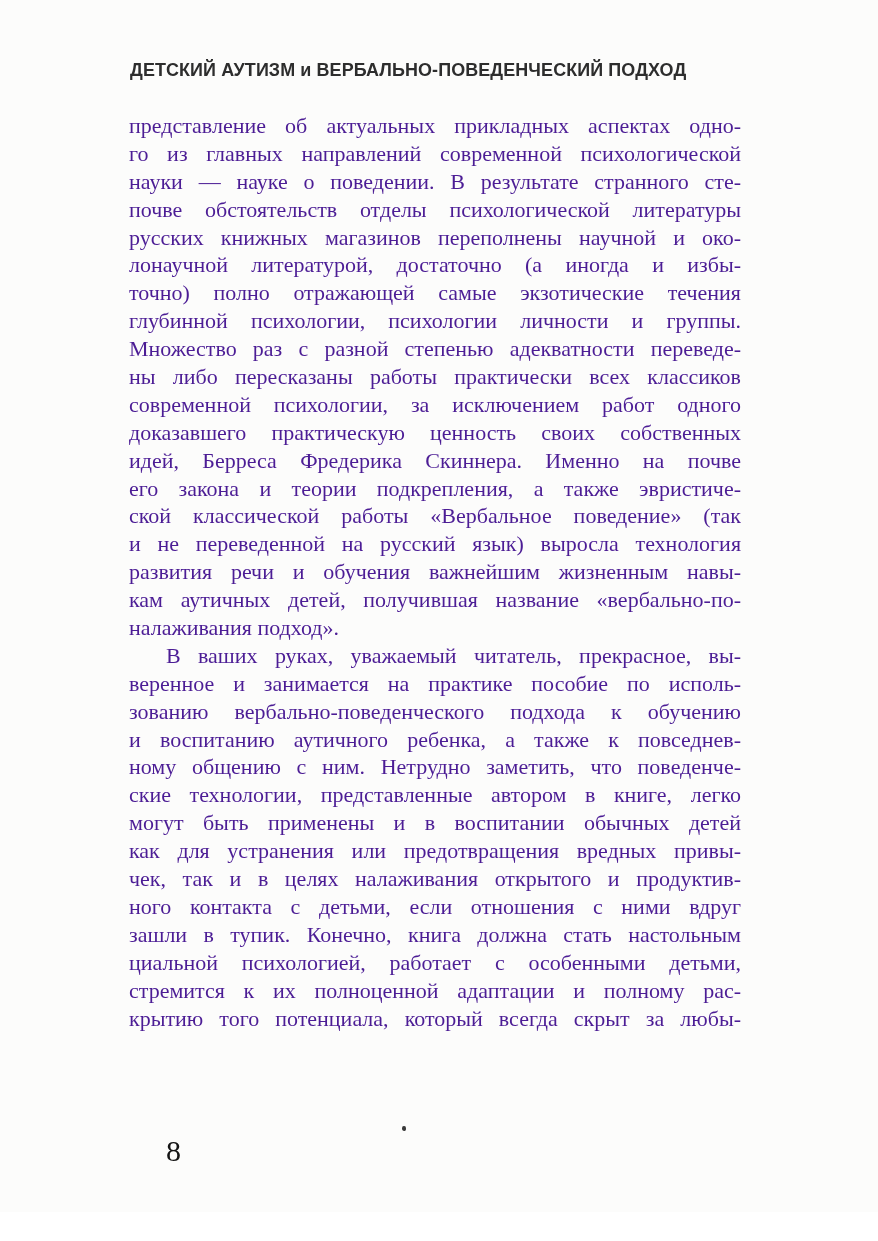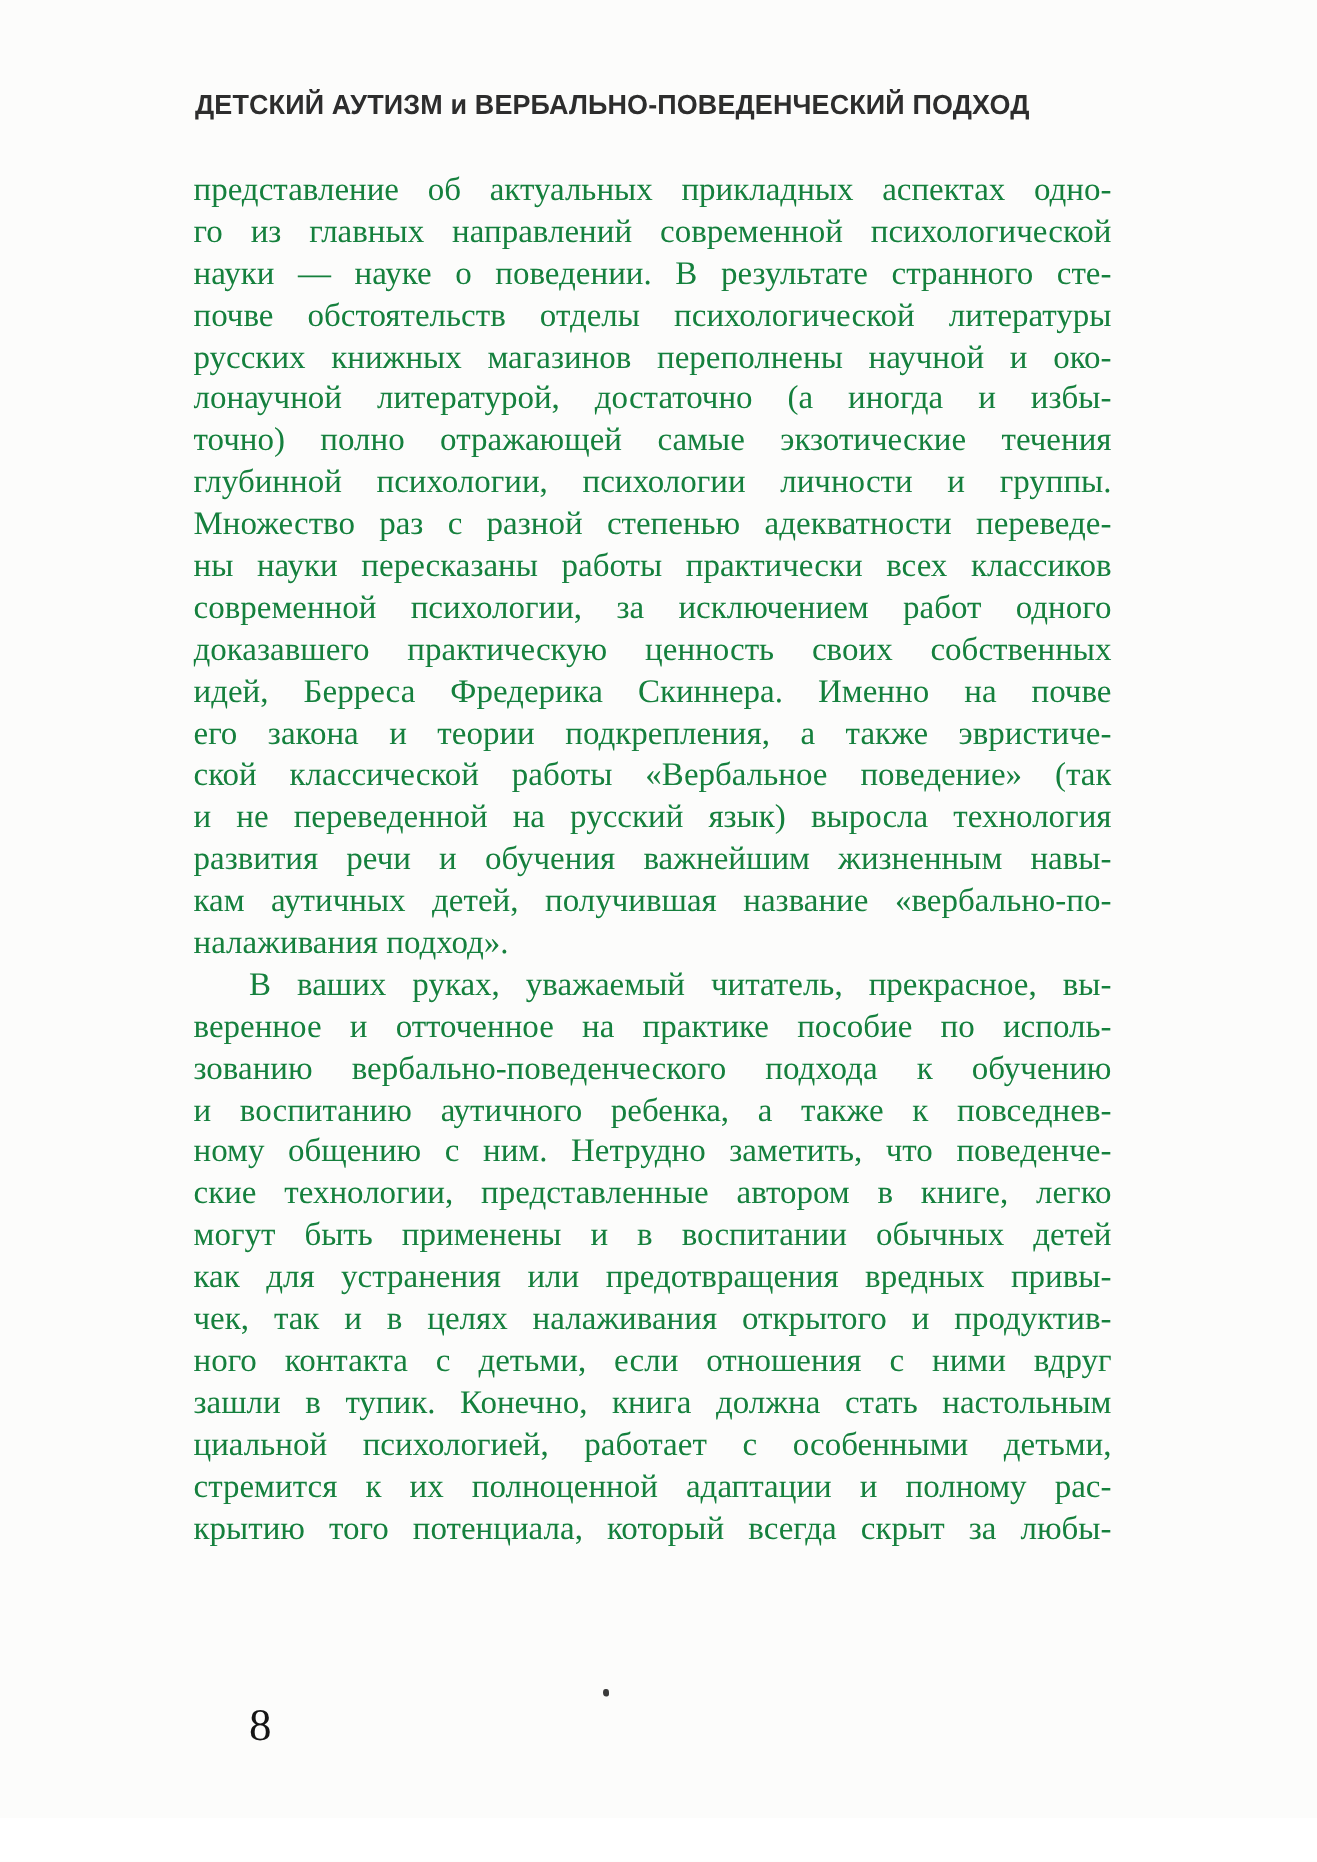--- a/index.html
+++ b/index.html
@@ -25,21 +25,21 @@
     transform: scaleX(0.97);
     transform-origin: left center;
   }
   .text-block {
     position: absolute;
     left: 129px;
     top: 112px;
     width: 612px;
     font-size: 22px;
     line-height: 27.9px;
-    color: #15803d;
+    color: #4c1d95;
   }
   .line {
     height: 27.9px;
     text-align: justify;
     text-align-last: justify;
     overflow: hidden;
   }
   .line.last {
     text-align-last: left;
   }
@@ -73,32 +73,32 @@
   <div class="text-block">
       <div class="line">представление об актуальных прикладных аспектах одно-</div>
       <div class="line">го из главных направлений современной психологической</div>
       <div class="line">науки — науке о поведении. В результате странного сте-</div>
       <div class="line">почве обстоятельств отделы психологической литературы</div>
       <div class="line">русских книжных магазинов переполнены научной и око-</div>
       <div class="line">лонаучной литературой, достаточно (а иногда и избы-</div>
       <div class="line">точно) полно отражающей самые экзотические течения</div>
       <div class="line">глубинной психологии, психологии личности и группы.</div>
       <div class="line">Множество раз с разной степенью адекватности переведе-</div>
-      <div class="line">ны науки пересказаны работы практически всех классиков</div>
+      <div class="line">ны либо пересказаны работы практически всех классиков</div>
       <div class="line">современной психологии, за исключением работ одного</div>
       <div class="line">доказавшего практическую ценность своих собственных</div>
       <div class="line">идей, Берреса Фредерика Скиннера. Именно на почве</div>
       <div class="line">его закона и теории подкрепления, а также эвристиче-</div>
       <div class="line">ской классической работы «Вербальное поведение» (так</div>
       <div class="line">и не переведенной на русский язык) выросла технология</div>
       <div class="line">развития речи и обучения важнейшим жизненным навы-</div>
       <div class="line">кам аутичных детей, получившая название «вербально-по-</div>
       <div class="line last">налаживания подход».</div>
       <div class="line indent">В ваших руках, уважаемый читатель, прекрасное, вы-</div>
-      <div class="line">веренное и отточенное на практике пособие по исполь-</div>
+      <div class="line">веренное и занимается на практике пособие по исполь-</div>
       <div class="line">зованию вербально-поведенческого подхода к обучению</div>
       <div class="line">и воспитанию аутичного ребенка, а также к повседнев-</div>
       <div class="line">ному общению с ним. Нетрудно заметить, что поведенче-</div>
       <div class="line">ские технологии, представленные автором в книге, легко</div>
       <div class="line">могут быть применены и в воспитании обычных детей</div>
       <div class="line">как для устранения или предотвращения вредных привы-</div>
       <div class="line">чек, так и в целях налаживания открытого и продуктив-</div>
       <div class="line">ного контакта с детьми, если отношения с ними вдруг</div>
       <div class="line">зашли в тупик. Конечно, книга должна стать настольным</div>
       <div class="line">циальной психологией, работает с особенными детьми,</div>

